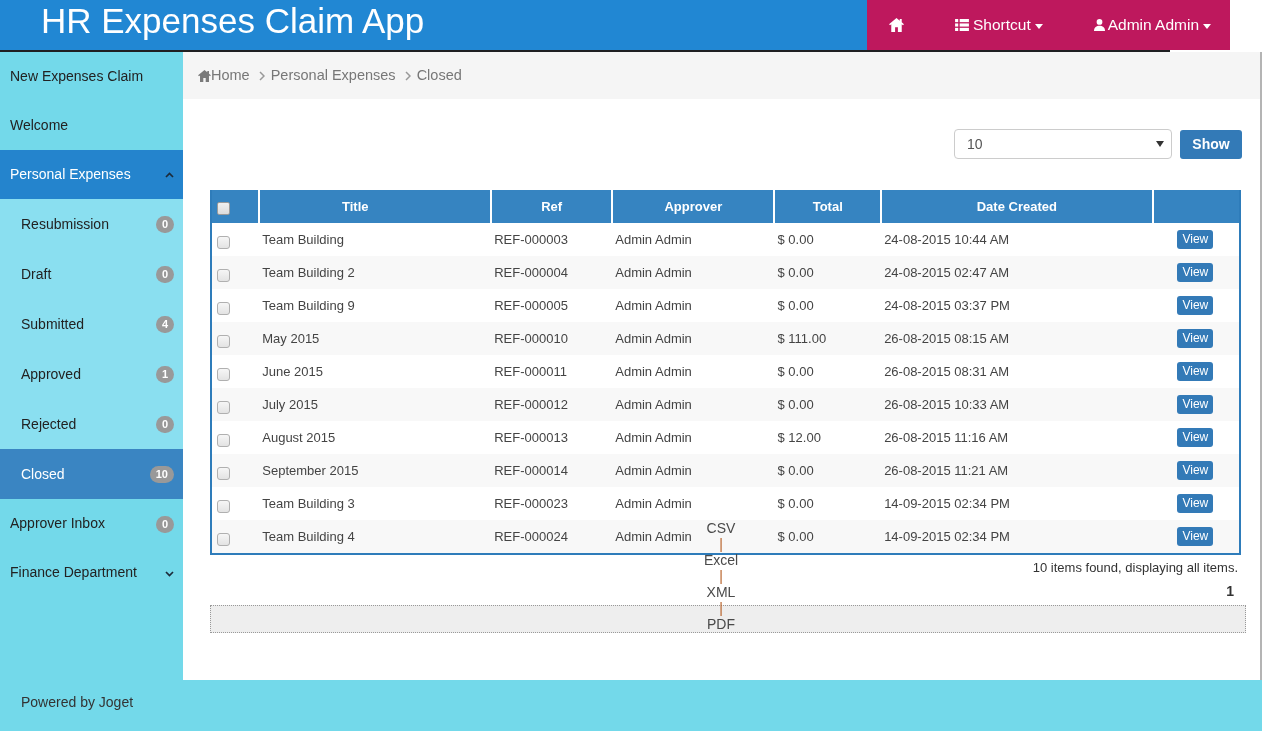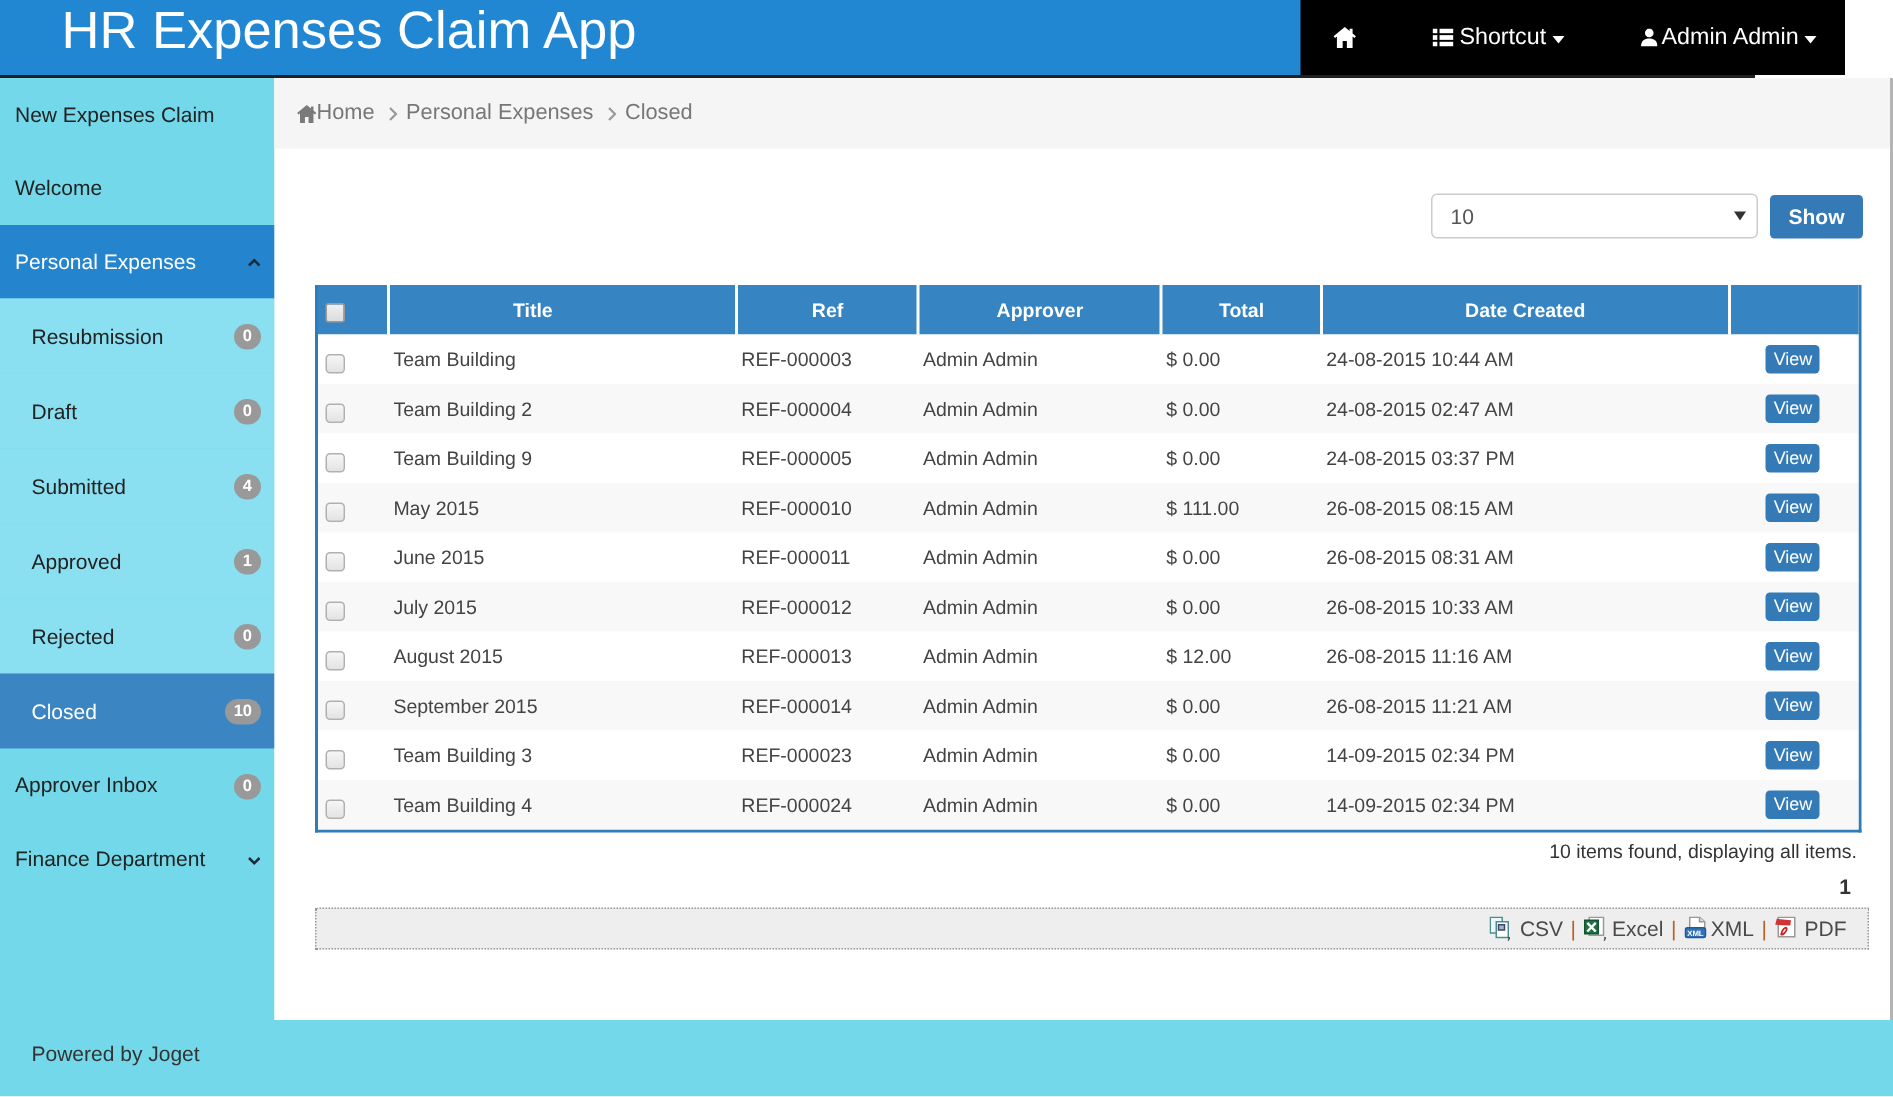--- a/index.html
+++ b/index.html
@@ -2,35 +2,35 @@
 <html><head>
 <meta charset="utf-8">
 <style>
 * { margin:0; padding:0; box-sizing:border-box; }
 html,body { width:1262px; height:731px; overflow:hidden; font-family:"Liberation Sans", sans-serif; background:#fff; }
 #page { position:relative; width:1262px; height:731px; }
 
 
 #header { position:absolute; left:0; top:0; width:1170px; height:52px; background:#2187d3; border-bottom:2px solid #1f2022; }
 #brand { position:absolute; left:41px; top:1px; font-size:35px; color:#fff; font-weight:400; letter-spacing:0px; }
-#topnav { position:absolute; left:867px; top:0; width:363px; height:50px; background:#000000; display:flex; align-items:center; color:#fff; }
+#topnav { position:absolute; left:867px; top:0; width:363px; height:50px; background:#be185d; display:flex; align-items:center; color:#fff; }
 .navitem { display:flex; align-items:center; color:#fff; font-size:15.5px; }
 .caret { display:inline-block; width:0; height:0; border-left:4px solid transparent; border-right:4px solid transparent; border-top:5px solid #fff; margin-left:4px; margin-top:3px; }
 
 
 #sidebar { position:absolute; left:0; top:52px; width:183px; height:628px; background:#73d9ea; color:#222; font-size:14px; }
 .sitem { position:relative; height:49px; line-height:49px; padding-left:10px; }
 .sub { background:#8adff0; padding-left:21px; height:50px; line-height:50px; }
 .sel1 { background:#2484cd; color:#fff; }
 .sel2 { background:#3a85c2; color:#fff; }
 .badge { position:absolute; right:9px; top:50%; margin-top:-8px; min-width:18px; height:17px; line-height:17px; padding:0 6px; background:#999; color:#fff; border-radius:9px; font-size:11px; font-weight:bold; text-align:center; }
 .chev { position:absolute; right:12px; top:0; }
 
 
-#content { position:absolute; left:183px; top:52px; width:1079px; height:628px; background:#fff; }
+#content { position:absolute; left:183px; top:52px; width:1079px; height:628px; background:#fff;border-radius:30px; }
 #breadcrumb { position:absolute; left:0; top:0; width:1077px; height:47px; background:#f5f5f5; color:#777; font-size:14.5px; line-height:47px; padding-left:15px; display:flex; align-items:center; }
 
 #selbox { position:absolute; left:771px; top:77px; width:218px; height:30px; border:1px solid #ccc; border-radius:4px; background:#fff; color:#555; font-size:14px; line-height:28px; padding-left:12px; }
 #selbox .arr { position:absolute; right:7px; top:11px; width:0; height:0; border-left:4.5px solid transparent; border-right:4.5px solid transparent; border-top:6px solid #333; }
 #showbtn { position:absolute; left:997px; top:78px; width:62px; height:29px; background:#337ab7; color:#fff; font-size:14px; font-weight:bold; text-align:center; line-height:29px; border-radius:3px; }
 
 
 #tbl { position:absolute; left:27px; top:138px; width:1031px; height:365px; border:2px solid #2e7cba; border-top:none; }
 #thead { display:flex; height:33px; background:#3684c1;  color:#fff; font-size:13px; font-weight:bold;text-align:center; }
 #thead .th { display:flex; align-items:center; justify-content:center; border-left:2px solid #fff; }
@@ -46,21 +46,21 @@
 .c5 { width:111px; }
 .c6 { width:283px; }
 .c7 { width:91px; justify-content:center; padding-left:0; }
 .cb { width:13px; height:13px; margin-top:5px; border:1px solid #b0b0b0; border-radius:3px; background:linear-gradient(#f6f6f6,#e3e3e3); }
 .cbh { background:linear-gradient(#f0f0f0,#dcdcdc); border-color:#9a9a9a; border-radius:2px; }
 .viewbtn { width:36px; height:19px; background:#337ab7; border-radius:3px; color:#fff; font-size:12px; text-align:center; line-height:19px; }
 
 #found { position:absolute; right:24px; top:508px; font-size:13px; color:#333; }
 #pageno { position:absolute; right:28px; top:531px; font-size:14px; font-weight:bold; color:#333; }
 
-#exportbar { position:absolute; left:27px; top:553px; width:1036px; height:28px; background:#eee; border:1px dotted #999; display:flex; align-items:center; justify-content:flex-end; padding-right:14px; font-size:14px; color:#4a4a4a; }
+#exportbar { position:absolute; left:27px; top:553px; width:1036px; height:28px; background:#eee; border:1px dotted #999; display:flex; align-items:center; justify-content:flex-end; padding-right:14px; font-size:14px; color:#4a4a4a;flex-direction:column; }
 #exportbar .lbl { margin:0; }
 #exportbar .pipe { margin:0 5px; color:#b8622a; }
 
 #rightline { position:absolute; left:1077px; top:0px; width:2px; height:628px; background:#b4b4b4; }
 
 
 #footer { position:absolute; left:0; top:680px; width:1262px; height:51px; background:#73d9ea; color:#333; font-size:14px; }
 #footer span { position:absolute; left:21px; top:14px; }
 </style>
 </head>

